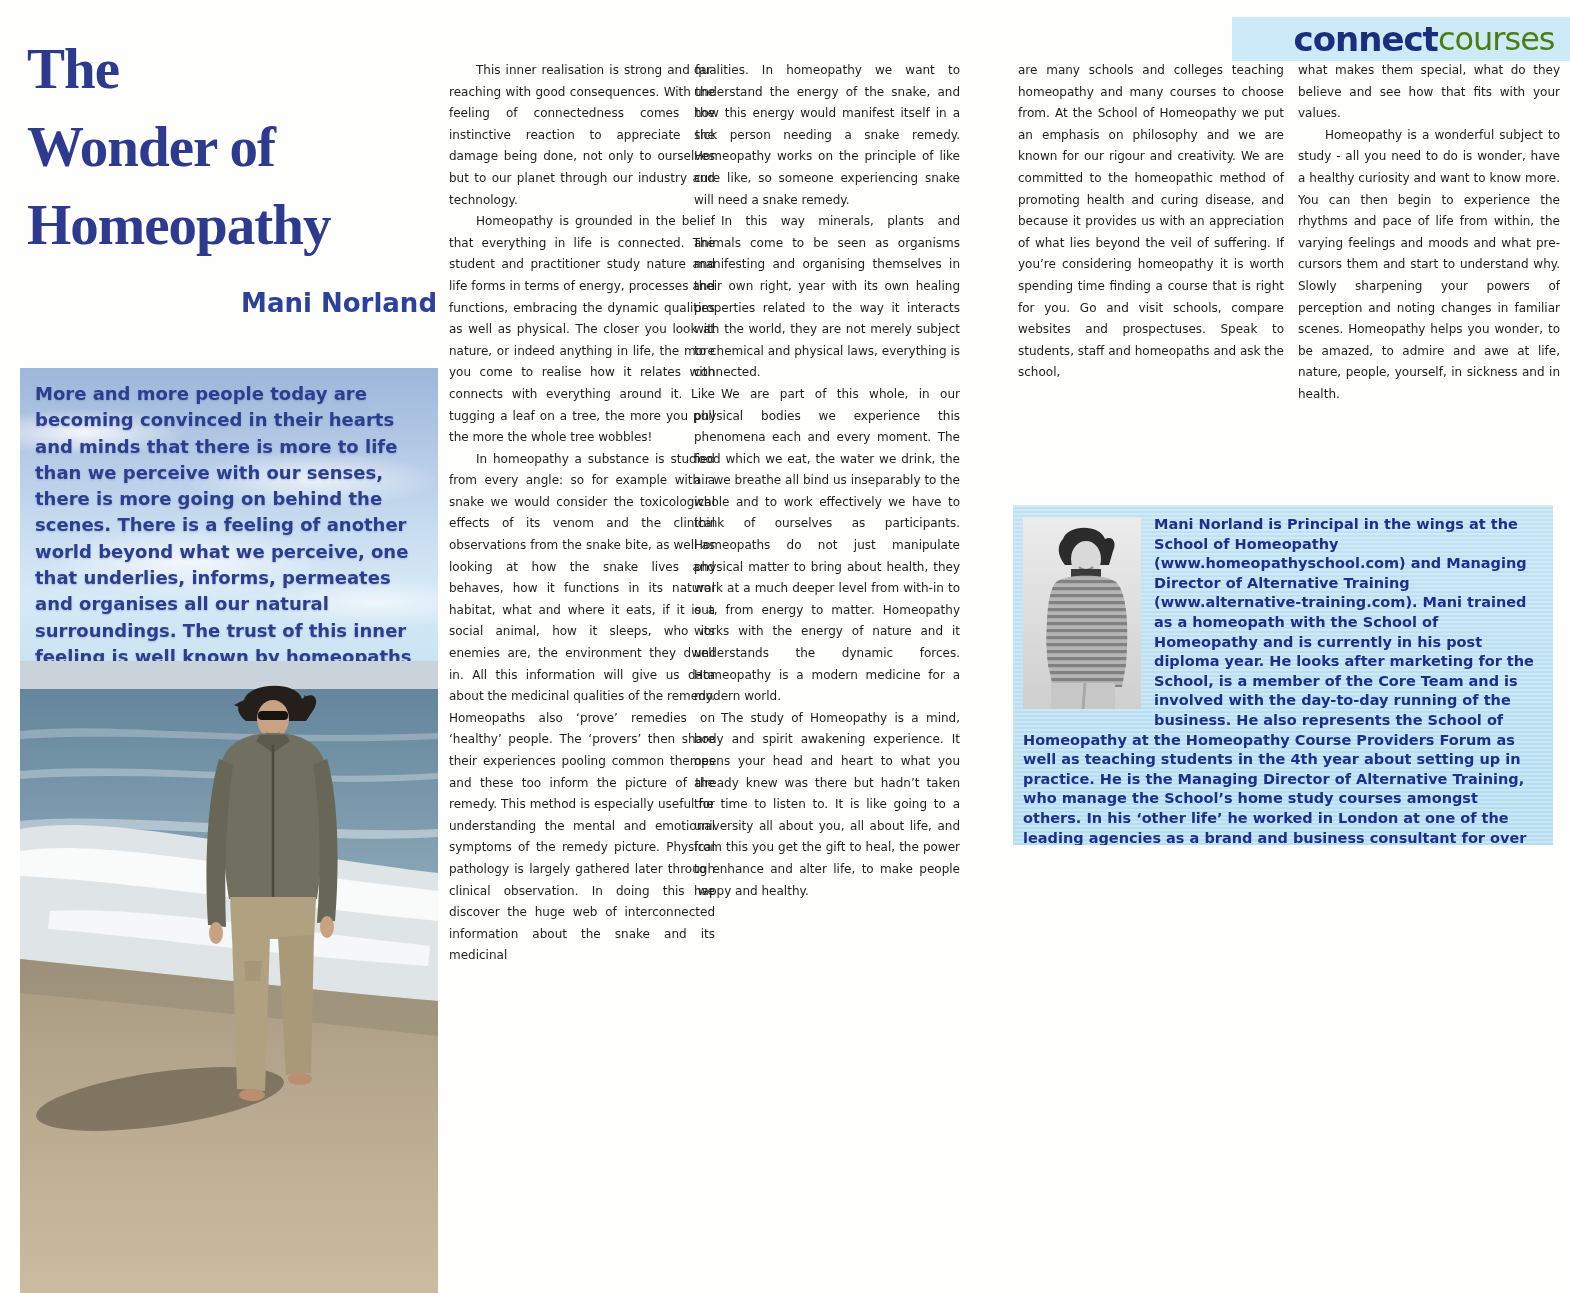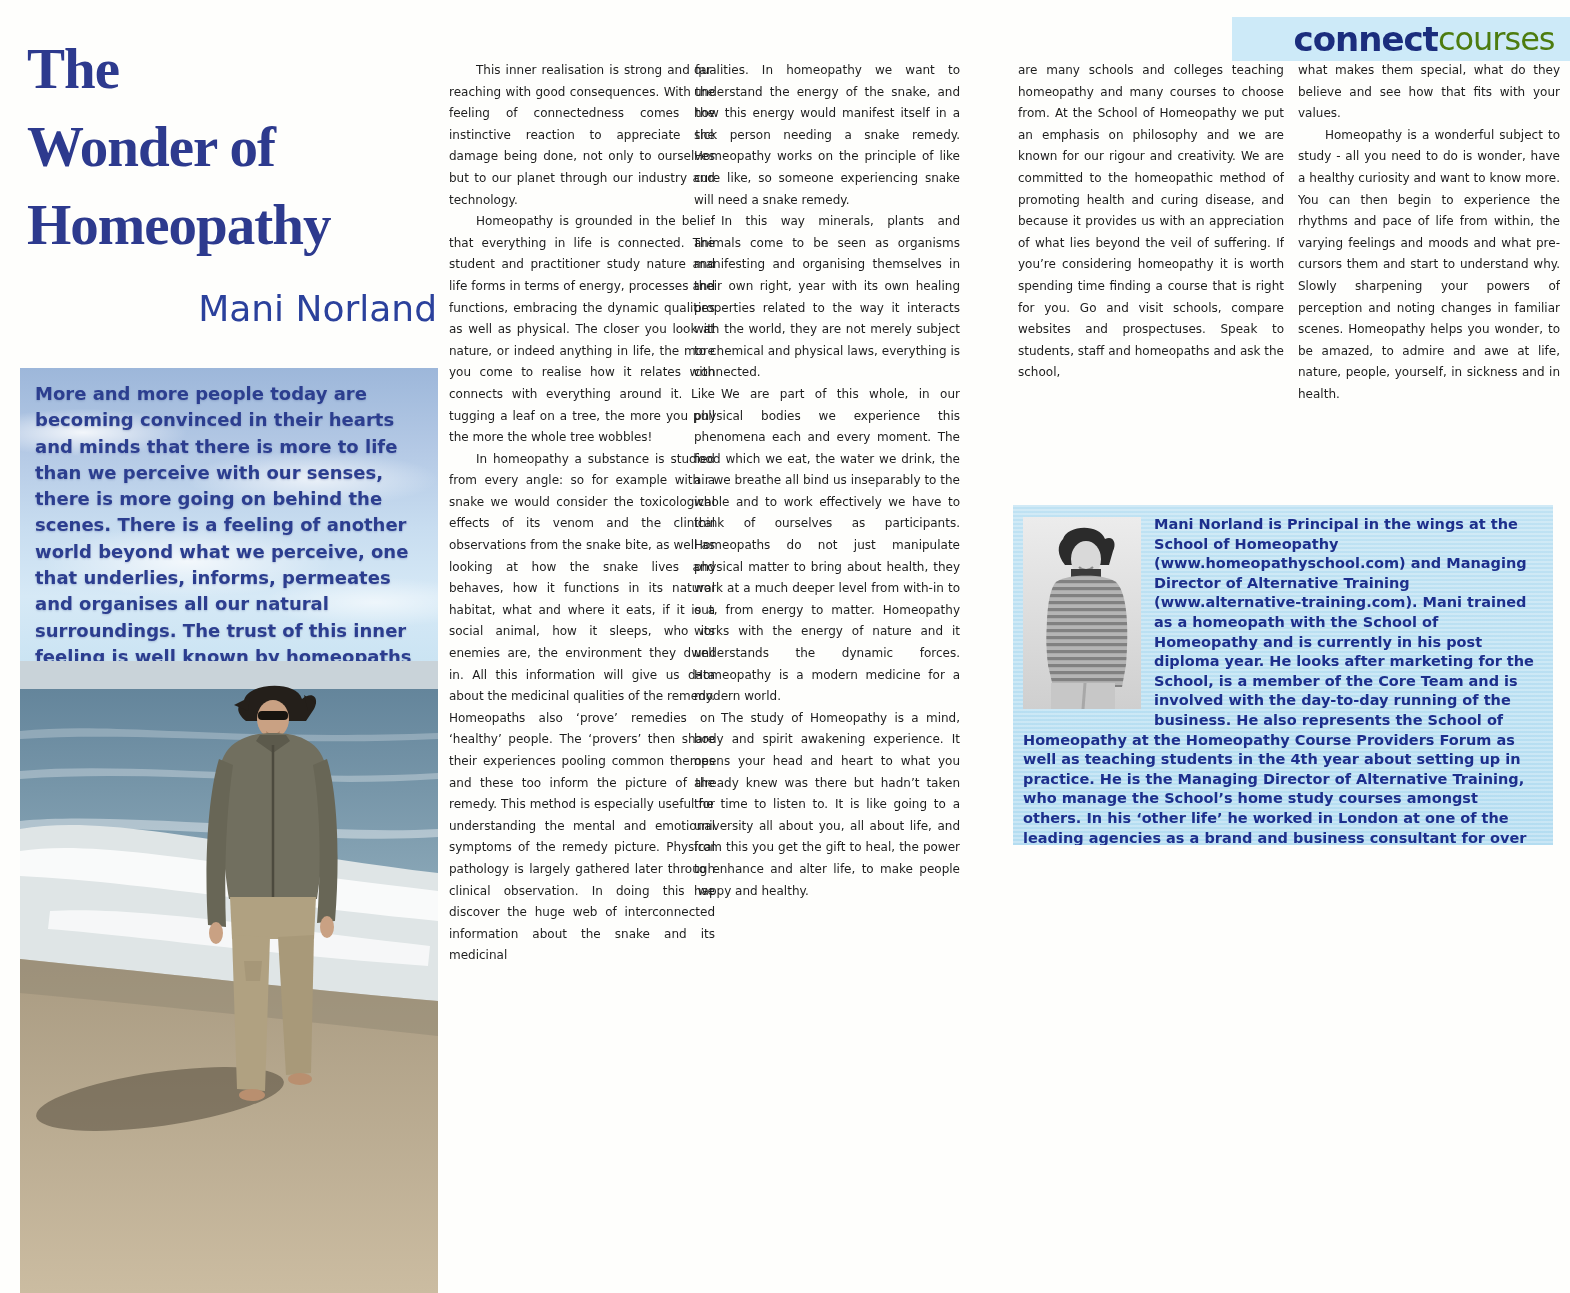--- a/index.html
+++ b/index.html
@@ -15,21 +15,21 @@
   .brand-bold{font-size:34px;font-weight:800;color:#1b2d7d;letter-spacing:-1px;}
   .brand-light{font-size:32px;font-weight:500;color:#4d7c0f;letter-spacing:-1px;}
   
   .title{
     position:absolute;left:27px;top:30px;width:412px;
     font-size:57px;font-weight:bold;line-height:78px;letter-spacing:-1px;
     color:#2d3a8e;white-space:pre-line;font-family:Liberation Serif, serif;
   }
   .byline{
     position:absolute;left:27px;top:288px;width:410px;text-align:right;
-    font-size:36px;font-weight:normal;color:#2b419c;letter-spacing:0;
+    font-size:26px;font-weight:bold;color:#2b419c;letter-spacing:0;
   }
   
   .intro{
     position:absolute;left:20px;top:368px;width:418px;height:293px;
     box-sizing:border-box;padding:13px 15px;
     background:
       radial-gradient(ellipse 150px 34px at 15% 22%, rgba(255,255,255,.85), rgba(255,255,255,0) 70%),
       radial-gradient(ellipse 180px 40px at 70% 38%, rgba(255,255,255,.7), rgba(255,255,255,0) 70%),
       radial-gradient(ellipse 200px 50px at 40% 66%, rgba(255,255,255,.75), rgba(255,255,255,0) 72%),
       radial-gradient(ellipse 160px 36px at 85% 80%, rgba(255,255,255,.6), rgba(255,255,255,0) 70%),

